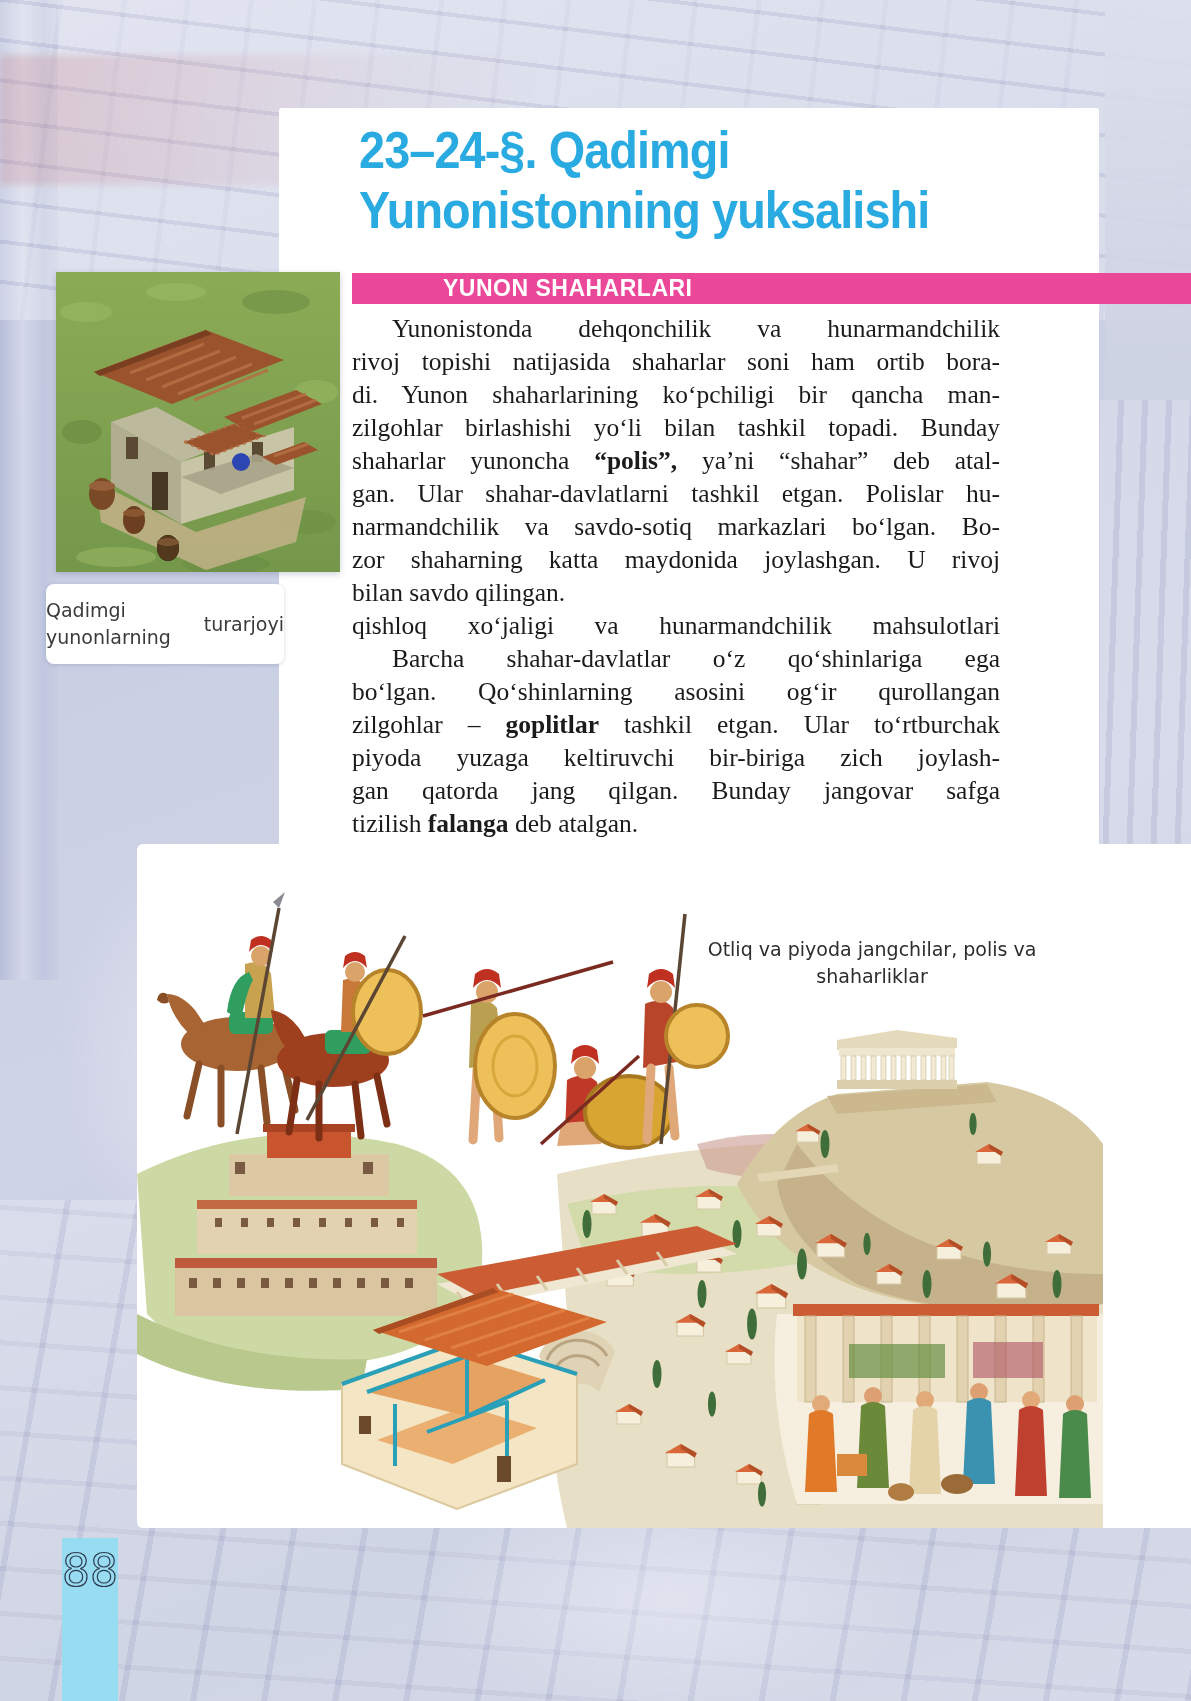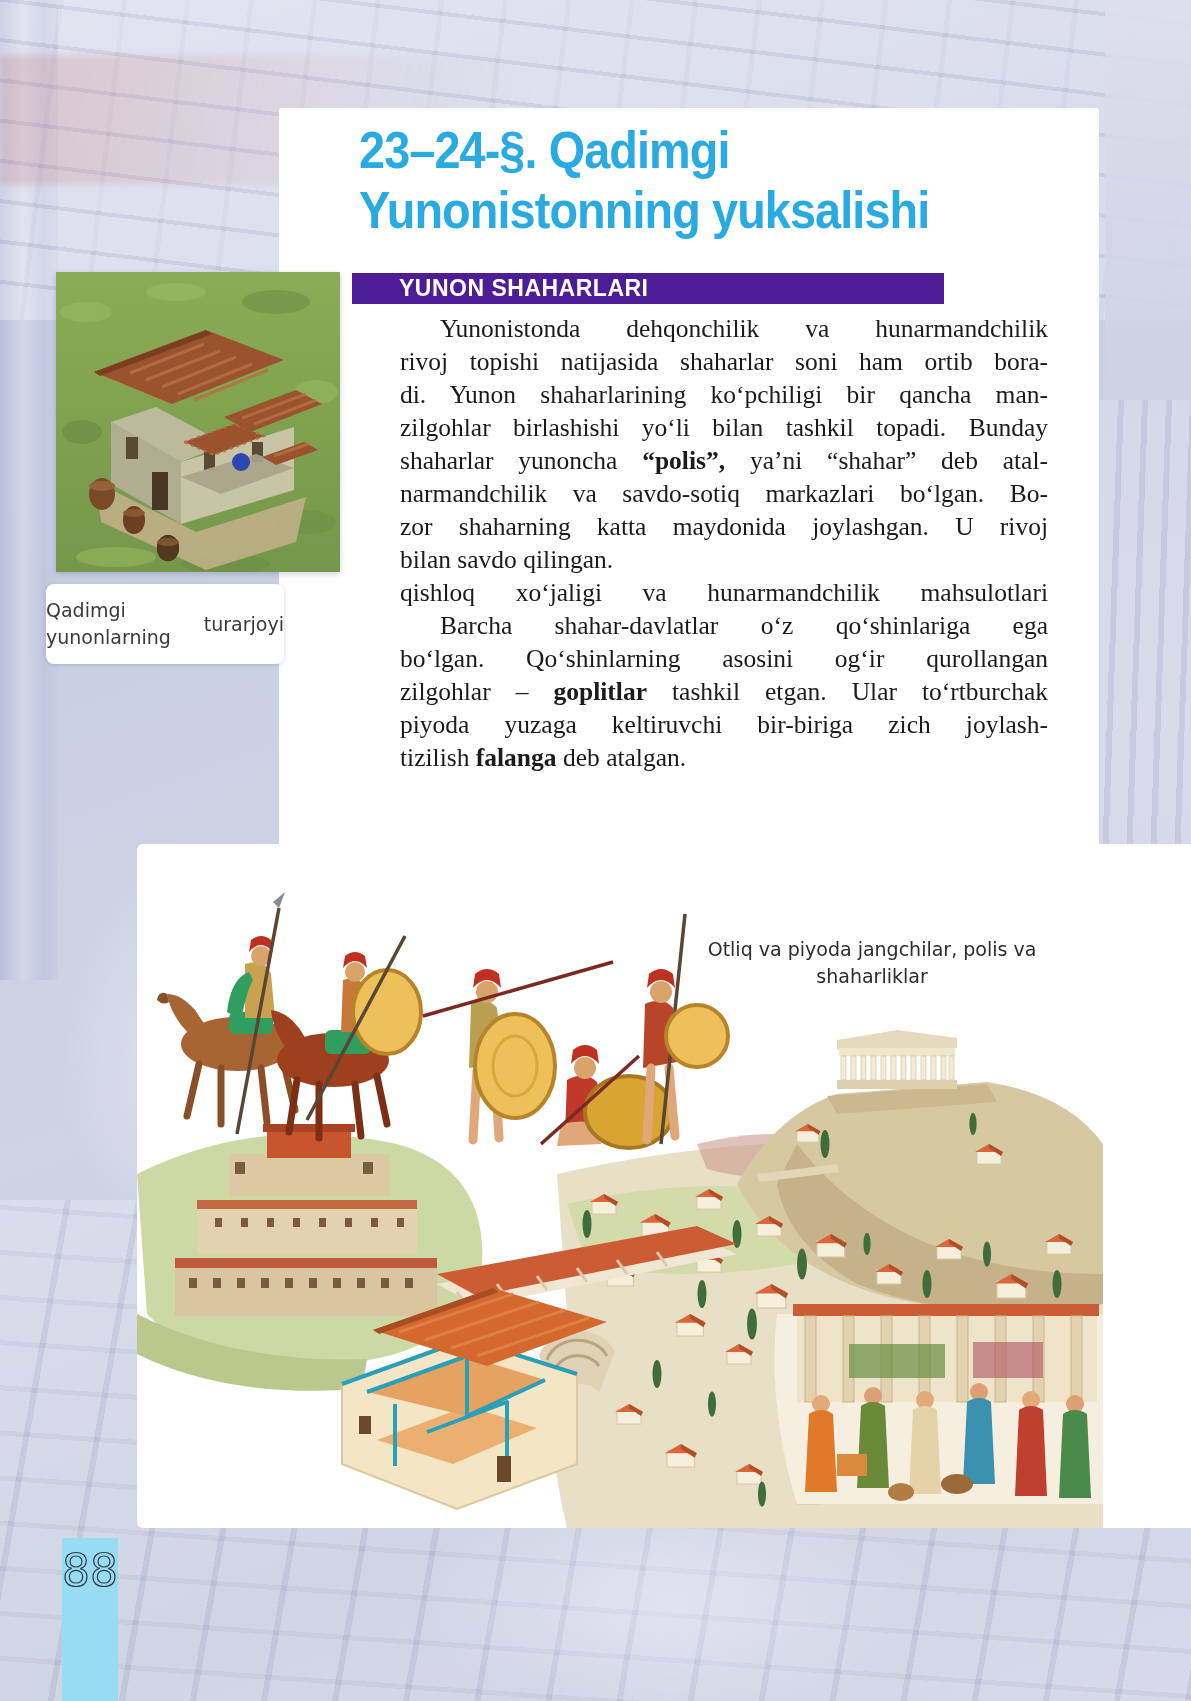--- a/index.html
+++ b/index.html
@@ -28,25 +28,25 @@
     background:radial-gradient(closest-side, rgba(240,242,250,.9), transparent);}
   .frag-blob2{left:420px;top:1480px;width:500px;height:240px;opacity:.45;filter:blur(8px);
     background:radial-gradient(closest-side, rgba(245,246,252,.95), transparent);}
   
   .content-panel{position:absolute;left:279px;top:108px;width:820px;height:752px;background:#fff;border-radius:3px;}
   .illustration-panel{position:absolute;left:137px;top:844px;width:1062px;height:684px;background:#fff;border-radius:6px;}
   
   .title{position:absolute;left:80px;top:12px;color:#29abe2;font-weight:bold;
          font-size:52px;line-height:60px;letter-spacing:-1px;transform:scaleX(.9);transform-origin:left top;white-space:nowrap;}
   .title span{display:block;}
-  .banner{position:absolute;left:73px;top:165px;width:592px;height:31px;background:#4c1d95;}
+  .banner{position:absolute;left:73px;top:165px;width:796px;height:31px;background:#ec4899;padding-left:44px;}
   .banner span{display:block;color:#ffffff;font-weight:bold;font-size:23px;line-height:31px;padding-left:47px;letter-spacing:.5px;}
   
   .article{position:absolute;left:73px;top:204px;width:648px;color:#1b1b1b;
-           font-family:"Liberation Serif",serif;font-size:25.5px;line-height:33px;margin-left:48px;}
+           font-family:"Liberation Serif",serif;font-size:25.5px;line-height:33px;}
   .tline{text-align:justify;text-align-last:justify;white-space:nowrap;}
   .tline.last{text-align-last:left;}
   .tline.first{text-indent:40px;}
   .tline b{font-weight:bold;}
   
   .house-photo{position:absolute;left:56px;top:272px;width:284px;height:300px;box-shadow:0 2px 6px rgba(60,70,110,.25);}
   .house-caption{position:absolute;left:46px;top:584px;width:238px;height:80px;background:#fff;border-radius:8px;
     display:flex;flex-direction:row;align-items:center;justify-content:center;
     font-family:"DejaVu Sans",sans-serif;font-size:19px;line-height:27px;color:#3a3a3a;box-shadow:0 1px 4px rgba(60,70,110,.2);}
   
@@ -77,28 +77,30 @@
     </h1>
     <div class="banner">
       <span>YUNON SHAHARLARI</span>
     </div>
     <div class="article">
         <div class="tline first"><span>Yunonistonda dehqonchilik va hunarmandchilik</span></div>
         <div class="tline"><span>rivoj topishi natijasida shaharlar soni ham ortib bora-</span></div>
         <div class="tline"><span>di. Yunon shaharlarining ko‘pchiligi bir qancha man-</span></div>
         <div class="tline"><span>zilgohlar birlashishi yo‘li bilan tashkil topadi. Bunday</span></div>
         <div class="tline"><span>shaharlar yunoncha </span><b>“polis”,</b><span> ya’ni “shahar” deb atal-</span></div>
+        <div class="tline"><span>gan. Ular shahar-davlatlarni tashkil etgan. Polislar hu-</span></div>
         <div class="tline"><span>narmandchilik va savdo-sotiq markazlari bo‘lgan. Bo-</span></div>
         <div class="tline"><span>zor shaharning katta maydonida joylashgan. U rivoj</span></div>
         <div class="tline last"><span>bilan savdo qilingan.</span></div>
         <div class="tline"><span>qishloq xo‘jaligi va hunarmandchilik mahsulotlari</span></div>
         <div class="tline first"><span>Barcha shahar-davlatlar o‘z qo‘shinlariga ega</span></div>
         <div class="tline"><span>bo‘lgan. Qo‘shinlarning asosini og‘ir qurollangan</span></div>
         <div class="tline"><span>zilgohlar – </span><b>goplitlar</b><span> tashkil etgan. Ular to‘rtburchak</span></div>
         <div class="tline"><span>piyoda yuzaga keltiruvchi bir-biriga zich joylash-</span></div>
+        <div class="tline"><span>gan qatorda jang qilgan. Bunday jangovar safga</span></div>
         <div class="tline last"><span>tizilish </span><b>falanga</b><span> deb atalgan.</span></div>
       </div>
   </div>
 
   <div class="house-photo">
     <svg width="284" height="300" viewBox="0 0 284 300">
       <defs>
         <linearGradient id="grassg" x1="0" y1="0" x2="0" y2="1">
           <stop offset="0" stop-color="#8cab56"></stop>
             <stop offset="1" stop-color="#74974a"></stop>

